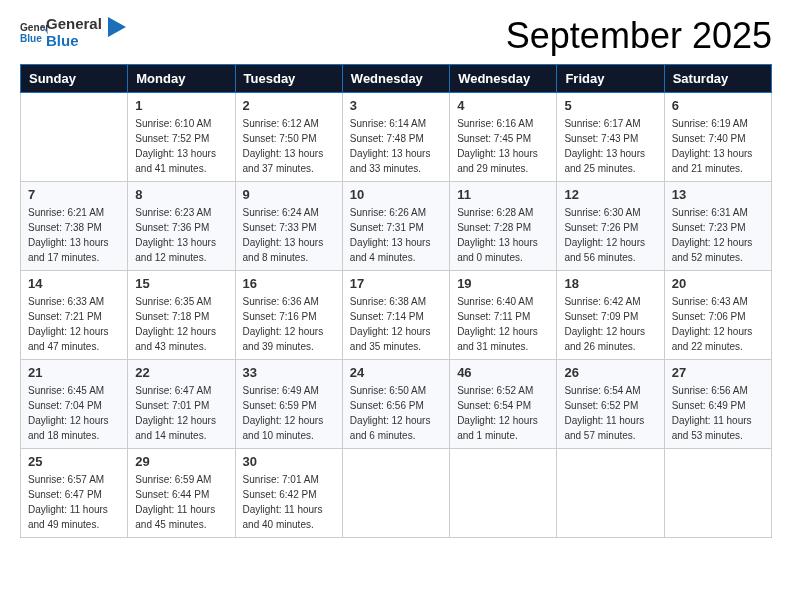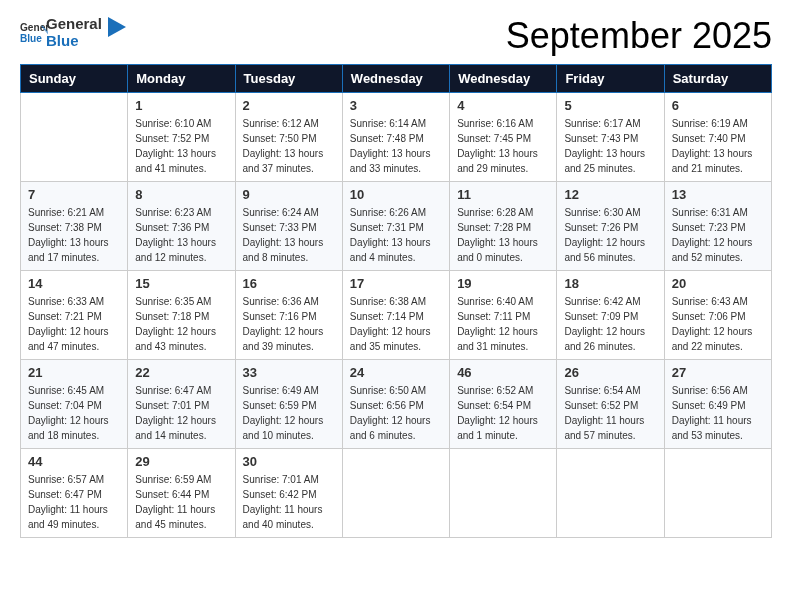--- a/index.html
+++ b/index.html
@@ -233,21 +233,21 @@
           <span class="day-number">26</span>
           <div class="day-info">Sunrise: 6:54 AM<br>Sunset: 6:52 PM<br>Daylight: 11 hours and 57 minutes.</div>
         </td>
         <td>
           <span class="day-number">27</span>
           <div class="day-info">Sunrise: 6:56 AM<br>Sunset: 6:49 PM<br>Daylight: 11 hours and 53 minutes.</div>
         </td>
       </tr>
       <tr>
         <td>
-          <span class="day-number">44</span>
+          <span class="day-number">25</span>
           <div class="day-info">Sunrise: 6:57 AM<br>Sunset: 6:47 PM<br>Daylight: 11 hours and 49 minutes.</div>
         </td>
         <td>
           <span class="day-number">29</span>
           <div class="day-info">Sunrise: 6:59 AM<br>Sunset: 6:44 PM<br>Daylight: 11 hours and 45 minutes.</div>
         </td>
         <td>
           <span class="day-number">30</span>
           <div class="day-info">Sunrise: 7:01 AM<br>Sunset: 6:42 PM<br>Daylight: 11 hours and 40 minutes.</div>
         </td>

